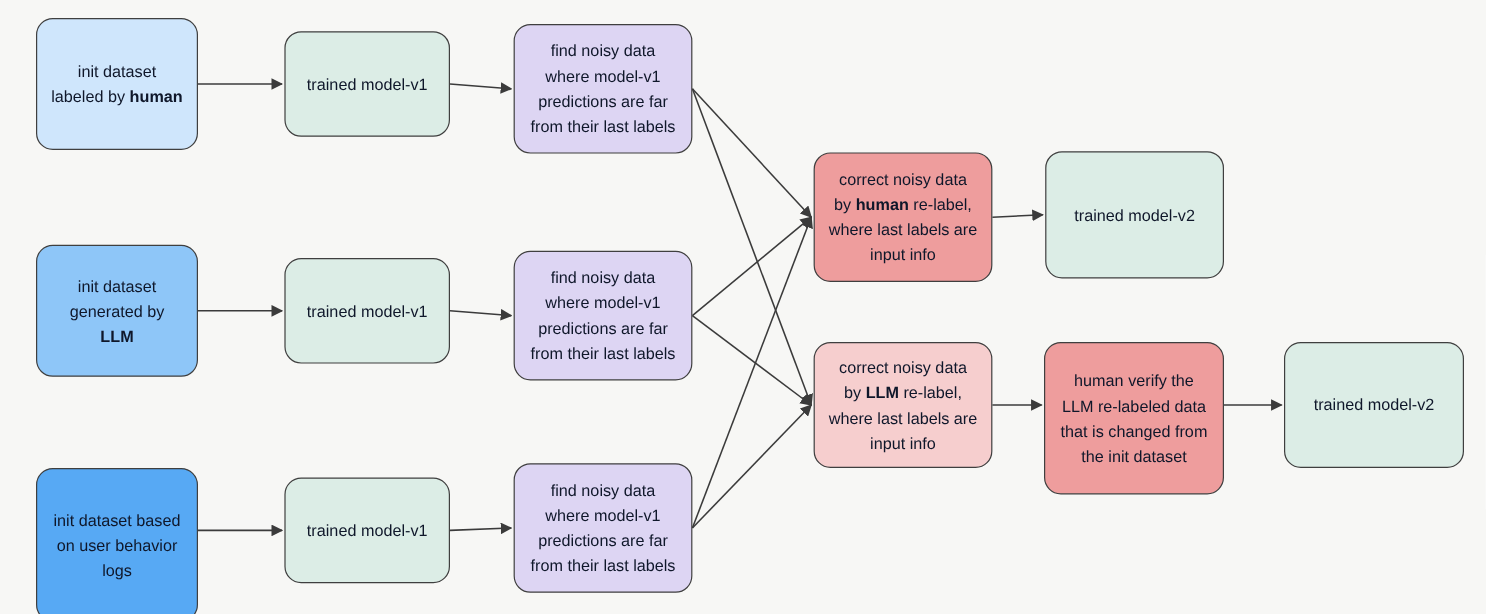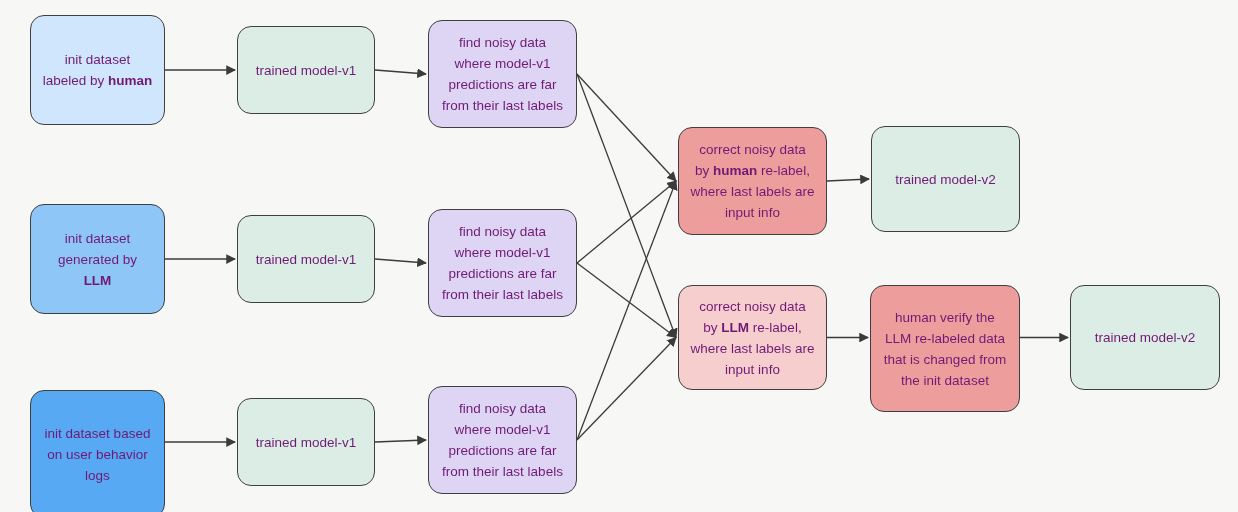--- a/index.html
+++ b/index.html
@@ -28,21 +28,21 @@
     border-radius:14px;
     display:flex;
     align-items:center;
     justify-content:center;
     text-align:center;
     padding:6px 8px;
   }
   .node .label{
     font-size:13.5px;
     line-height:21px;
-    color:#701a75;
+    color:#0f172a;
   }
 </style>
 </head>
 <body>
 
 <div class="canvas">
 
   <svg id="edges" xmlns="http://www.w3.org/2000/svg" width="1238" height="512">
     <defs>
       <marker id="arrowhead" viewBox="0 0 10 10" refX="9" refY="5" markerWidth="7.5" markerHeight="7.5" orient="auto-start-reverse">

